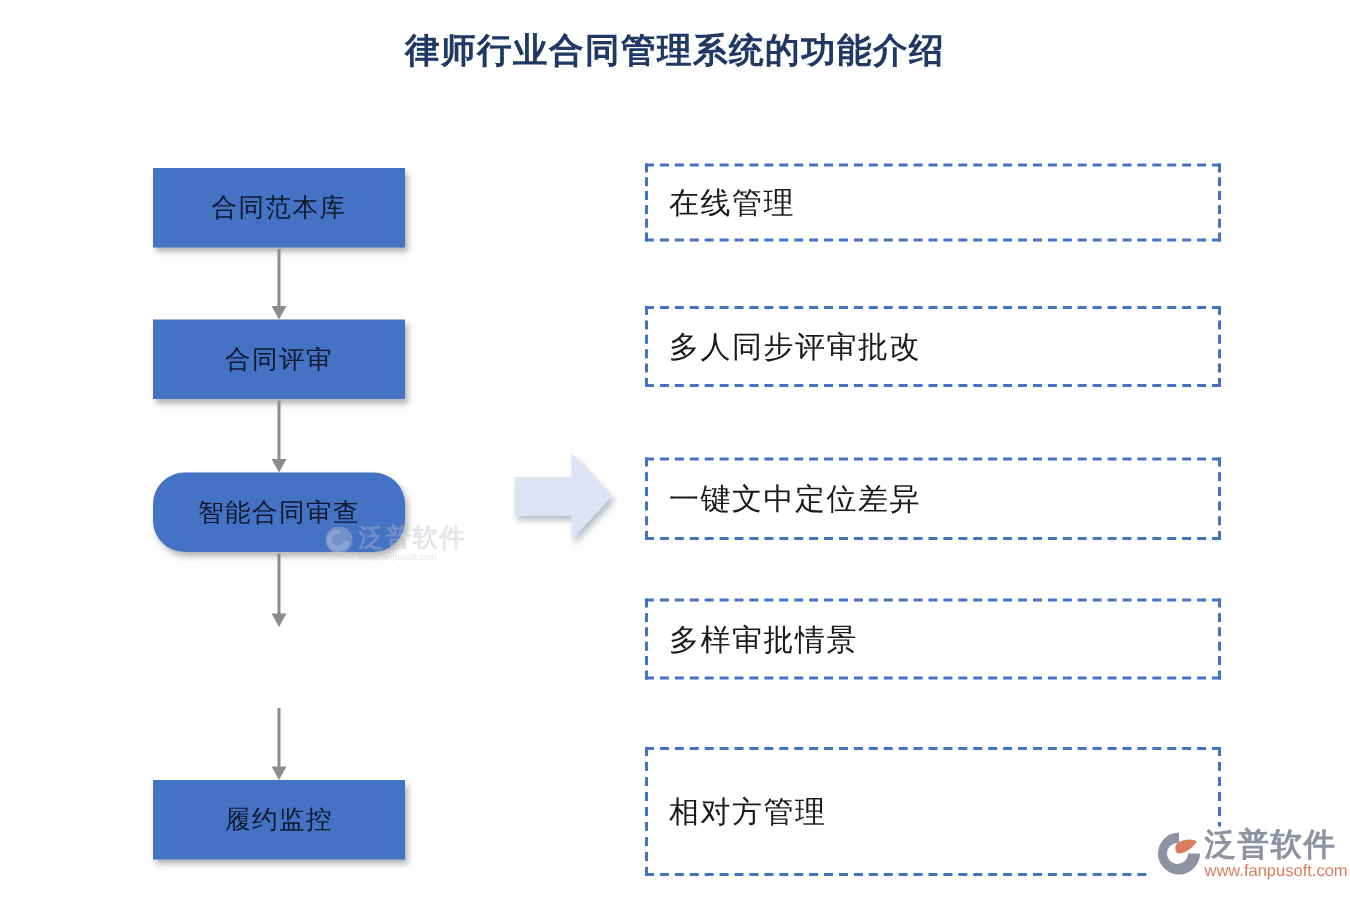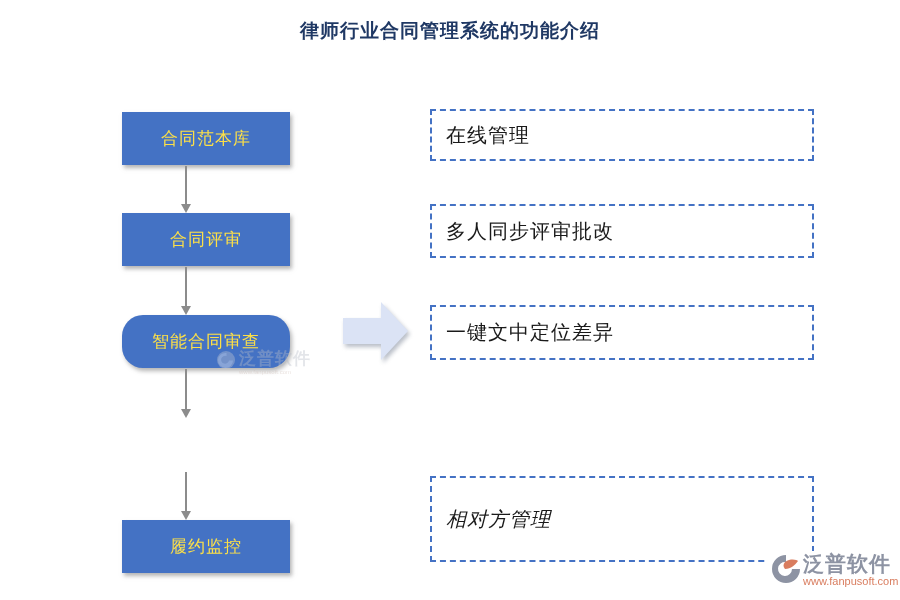--- a/index.html
+++ b/index.html
@@ -2,30 +2,29 @@
 <html><head>
 <meta charset="utf-8">
 <style>
   html,body{margin:0;padding:0;background:#ffffff;}
   .canvas{
     position:relative;width:900px;height:600px;background:#ffffff;overflow:hidden;
     font-family:"Liberation Serif","DejaVu Serif",serif;
   }
   .title{
     position:absolute;left:0;top:18px;width:900px;text-align:center;
-    font-size:19px;font-weight:bold;color:#1f3864;letter-spacing:1px;
+    font-size:23px;font-weight:bold;color:#1f3864;letter-spacing:1px;
   }
   
   .step{
     position:absolute;left:102px;width:168px;height:53px;
-    background:#4472c4;color:#fde047;
+    background:#4472c4;color:#0f172a;
     display:flex;align-items:center;justify-content:center;
     font-size:17px;letter-spacing:1px;
     box-shadow:2px 3px 4px rgba(120,120,120,0.55);
-    margin-left:20px;
   }
   .step-1{top:112px;} .step-2{top:213px;} .step-3{top:315px;border-radius:21px;}
   .step-4{top:418px;} .step-5{top:520px;}
   
   .connector{
     position:absolute;left:185px;width:2px;background:#8c8c8c;
   }
   .conn-1{top:166px;height:39px;} .conn-2{top:267px;height:40px;}
   .conn-3{top:369px;height:41px;} .conn-4{top:472px;height:40px;}
   .connector::after{
@@ -41,21 +40,21 @@
   
   .feature{
     position:absolute;left:430px;width:384px;
     border:2px dashed #4472c4;
     display:flex;align-items:center;
     font-size:20px;color:#1a1a1a;letter-spacing:1px;
     box-sizing:border-box;padding-left:14px;background:#ffffff;
   }
   .feat-1{top:109px;height:52px;} .feat-2{top:204px;height:54px;}
   .feat-3{top:305px;height:55px;} .feat-4{top:399px;height:54px;}
-  .feat-5{top:476px;height:86px;background:transparent;font-style:italic;}
+  .feat-5{top:498px;height:86px;background:transparent;}
   
   .watermark{
     position:absolute;left:216px;top:350px;opacity:0.38;
     display:flex;align-items:flex-start;gap:3px;z-index:5;
     color:#aab0bd;
   }
   .watermark .wm-text{display:flex;flex-direction:column;line-height:1;}
   .watermark .wm-brand{font-size:17px;font-weight:bold;color:#b8bdc8;
     font-family:"Liberation Sans","DejaVu Sans",sans-serif;letter-spacing:1px;}
   .watermark .wm-url{font-size:6px;color:#c9b6ae;margin-top:2px;
@@ -121,20 +120,23 @@
 
   <div class="feature feat-1">
     <span>在线管理</span>
   </div>
   <div class="feature feat-3">
     <span>一键文中定位差异</span>
   </div>
   <div class="feature feat-2">
     <span>多人同步评审批改</span>
   </div>
+  <div class="feature feat-4">
+    <span>多样审批情景</span>
+  </div>
   <div class="feature feat-5">
     <span>相对方管理</span>
   </div>
 
   <div class="brand-logo">
     <svg width="30" height="32" viewBox="0 0 30 32">
       <path d="M15 1 A14 14 0 1 0 29 15 L21 15 A7 7 0 1 1 15 8 Z" fill="#8d93a3" transform="translate(0,1)"></path>
       <path d="M14 9 C20 5 26 7 27 8 C24 12 20 16 14 16 C12 14 12 11 14 9 Z" fill="#d97d5f"></path>
     </svg>
     <div class="brand-text">

